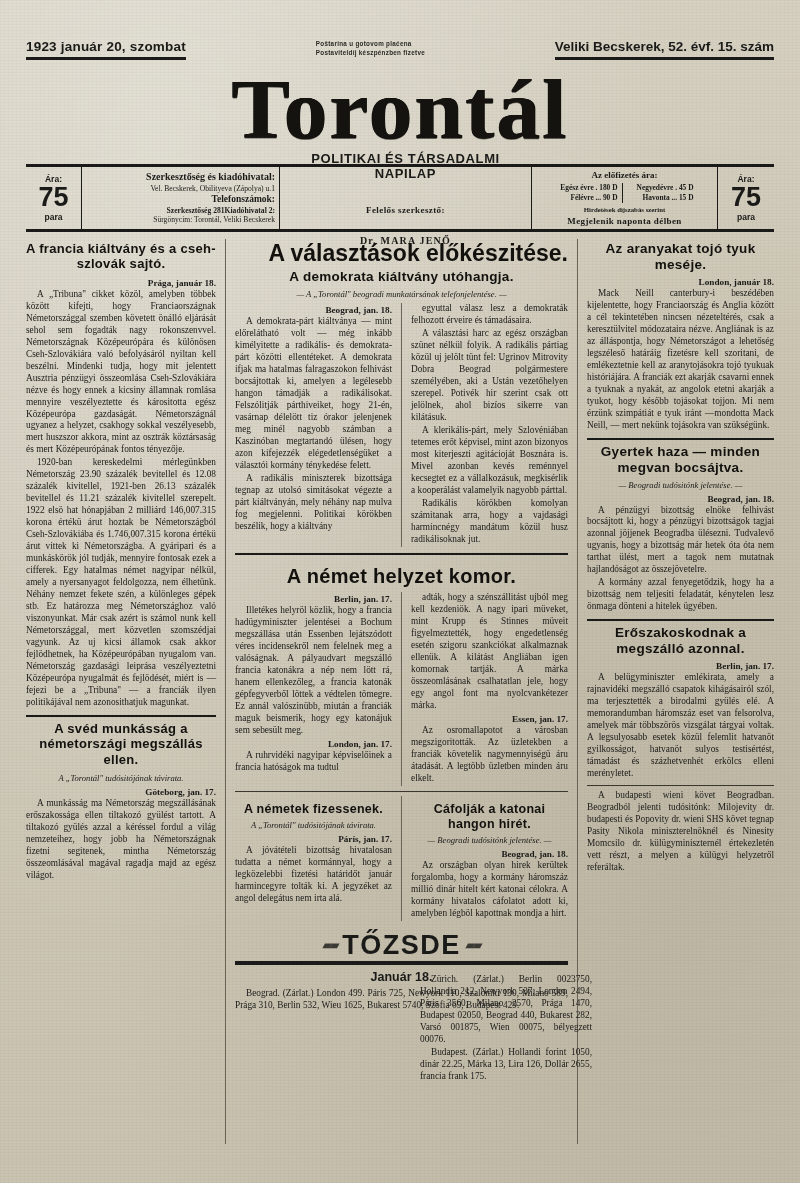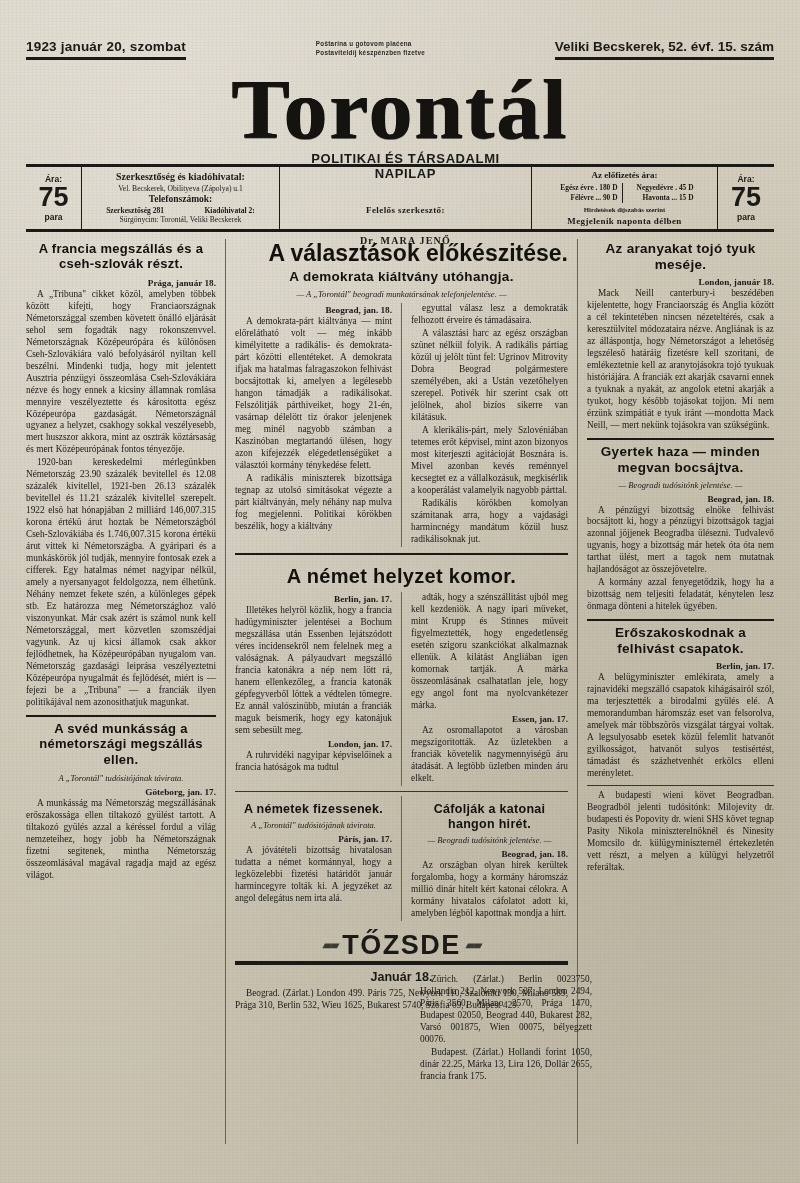--- a/index.html
+++ b/index.html
@@ -55,21 +55,21 @@
   .headbox{
     display:flex;margin-top:10px;border-top:3px solid #1a1a18;border-bottom:3px solid #1a1a18;
     height:62px;
   }
   .hb{display:flex;flex-direction:column;justify-content:center;text-align:center;padding:0 4px;box-sizing:border-box;}
   .sep{border-right:1.5px solid #1a1a18;}
   .price-cell{width:56px;}
   .price-cell .lbl{font-family:"Liberation Sans",sans-serif;font-size:8.5px;font-weight:bold;}
   .price-cell .big{font-family:"Liberation Sans",sans-serif;font-size:27px;font-weight:bold;line-height:.95;margin:1px 0;}
   .price-cell .sub{font-family:"Liberation Sans",sans-serif;font-size:8.5px;font-weight:bold;}
-  .edit-cell{width:198px;line-height:1.28;}
+  .edit-cell{width:198px;line-height:1.28;align-items:flex-end;}
   .edit-cell .e1{font-family:"Liberation Serif",serif;font-size:10px;font-weight:bold;}
   .edit-cell .e2{font-family:"Liberation Serif",serif;font-size:7.6px;font-weight:normal;}
   .edit-cell .e3{font-family:"Liberation Serif",serif;font-size:9.5px;font-weight:bold;}
   .edit-cell .e4{font-family:"Liberation Serif",serif;font-size:7.6px;font-weight:bold;display:flex;justify-content:space-around;}
   .mid-cell{flex:1;gap:17px;}
   .mid-cell .m1{font-family:"Liberation Sans",sans-serif;font-size:13px;font-weight:bold;letter-spacing:.6px;margin-bottom:7px;}
   .mid-cell .m2{font-family:"Liberation Serif",serif;font-size:9px;font-weight:bold;letter-spacing:.4px;}
   .mid-cell .m3{font-family:"Liberation Serif",serif;font-size:10px;font-weight:bold;letter-spacing:1.2px;margin-top:3px;}
   .sub-cell{width:186px;line-height:1.35;}
   .sub-cell .s1{font-family:"Liberation Serif",serif;font-size:9px;font-weight:bold;margin-bottom:2px;}
@@ -172,21 +172,21 @@
     <div class="hb price-cell">
       <div class="lbl">Ára:</div>
       <div class="big">75</div>
       <div class="sub">para</div>
     </div>
   </div>
 
   <div class="cols">
 
     <div class="col c-left">
-      <div class="h1 h-l">A francia megszállás és a cseh-szlovák részt.</div>
+      <div class="h1 h-l">A francia kiáltvány és a cseh-szlovák sajtó.</div>
       <div class="dateline">Prága, január 18.</div>
       <p class="bt">A „Tribuna" cikket közöl, amelyben többek között kifejti, hogy Franciaországnak Németországgal szemben követett önálló eljárását sehol sem fogadták nagy rokonszenvvel. Németországnak Középeurópára és különösen Cseh-Szlovákiára való befolyásáról nyiltan kell beszélni. Mindenki tudja, hogy mit jelentett Ausztria pénzügyi összeomlása Cseh-Szlovákiára nézve és hogy ennek a kicsiny államnak romlása mennyire veszélyeztette és kárositotta egész Középeurópa gazdaságát. Németországnál ugyanez a helyzet, csakhogy sokkal veszélyesebb, mert huszszor akkora, mint az osztrák köztársaság és mert Középeurópának fontos tényezője.</p>
       <p class="bt">1920-ban kereskedelmi mérlegünkben Németország 23.90 százalék bevitellel és 12.08 százalék kivitellel, 1921-ben 26.13 százalék bevitellel és 11.21 százalék kivitellel szerepelt. 1922 elsö hat hónapjában 2 milliárd 146,007.315 korona értékü árut hoztak be Németországból Cseh-Szlovákiába és 1.746,007.315 korona értékü árut vittek ki Németországba. A gyáripari és a munkáskörök jól tudják, mennyire fontosak ezek a cifferek. Egy hatalmas német nagyipar nélkül, amely a nyersanyagot feldolgozza, nem élhetünk. Néhány nemzet fekete szén, a különleges gépek stb. Ez határozza meg Németországhoz való viszonyunkat. Már csak azért is számol nunk kell Németországgal, mert közvetlen szomszédjai vagyunk. Az uj kicsi államok csak akkor fejlödhetnek, ha Középeurópában nyugalom van. Németország gazdasági leiprása veszélyeztetni Középeurópa nyugalmát és fejlödését, miért is — fejezi be a „Tribuna" — a franciák ilyen politikájával nem azonosithatjuk magunkat.</p>
 
       <hr class="rule">
       <div class="h1 h-l">A svéd munkásság a németországi megszállás ellen.</div>
       <div class="credit">A „Torontál" tudósitójának távirata.</div>
       <div class="dateline">Göteborg, jan. 17.</div>
       <p class="bt">A munkásság ma Németország megszállásának erőszakossága ellen tiltakozó gyülést tartott. A tiltakozó gyülés azzal a kéréssel fordul a világ nemzeteihez, hogy jobb ha Németországnak fizetni segitenek, mintha Németország összeomlásával magával ragadja majd az egész világot.</p>
     </div>
@@ -258,21 +258,21 @@
       <p class="bt">Mack Neill canterbury-i beszédében kijelentette, hogy Franciaország és Anglia között a cél tekintetében nincsen nézeteltérés, csak a keresztülvitel módozataira nézve. Angliának is az az álláspontja, hogy Németországot a lehetőség legszéleső határáig fizetésre kell szoritani, de emlékeztetnie kell az aranytojásokra tojó tyukuak históriájára. A franciák ezt akarják csavarni ennek a tyuknak a nyakát, az angolok etetni akarják a tyukot, hogy később tojásokat tojjon. Mi nem érzünk szimpátiát e tyuk iránt —mondotta Mack Neill, — mert nekünk tojásokra van szükségünk.</p>
 
       <hr class="rule">
       <div class="h1 h-r">Gyertek haza — minden megvan bocsájtva.</div>
       <div class="credit">— Beogradi tudósitónk jelentése. —</div>
       <div class="dateline">Beograd, jan. 18.</div>
       <p class="bt">A pénzügyi bizottság elnöke felhivást bocsájtott ki, hogy a pénzügyi bizottságok tagjai azonnal jöjjenek Beogradba ülésezni. Tudvalevő ugyanis, hogy a bizottság már hetek óta óta nem tarthat ülést, mert a tagok nem mutatnak hajlandóságot az összejövetelre.</p>
       <p class="bt">A kormány azzal fenyegetődzik, hogy ha a bizottság nem teljesiti feladatát, kénytelen lesz önmaga dönteni a hitelek ügyében.</p>
 
       <hr class="rule">
-      <div class="h1 h-r">Erőszakoskodnak a felhivást csapatok.</div>
+      <div class="h1 h-r">Erőszakoskodnak a megszálló azonnal.</div>
       <div class="dateline">Berlin, jan. 17.</div>
       <p class="bt">A belügyminiszter emlékirata, amely a rajnavidéki megszálló csapatok kihágásairól szól, ma terjesztették a birodalmi gyülés elé. A memorandumban háromszáz eset van felsorolva, amelyek már többszörös vizsgálat tárgyai voltak. A legsulyosabb esetek közül felemlit hatvanöt gyilkosságot, hatvanöt sulyos testisértést, támadást és százhetvenhét erkölcs elleni merényletet.</p>
 
       <hr class="rule-thin">
       <p class="bt">A budapesti wieni követ Beogradban. Beogradból jelenti tudósitónk: Milojevity dr. budapesti és Popovity dr. wieni SHS követ tegnap Pasity Nikola miniszterelnöknél és Ninesity Momcsilo dr. külügyminiszternél értekezletén vett részt, a melyen a külügyi helyzetről referáltak.</p>
     </div>
   </div>
 
   <div style="position:absolute;left:420px;top:974px;width:172px;">
     <p class="bt">Zürich. (Zárlat.) Berlin 0023750, Hollandia 212, Newyork 537, London 2494, Páris 3560, Milano 2570, Prága 1470, Budapest 02050, Beograd 440, Bukarest 282, Varsó 001875, Wien 00075, bélyegzett 00076.</p>

